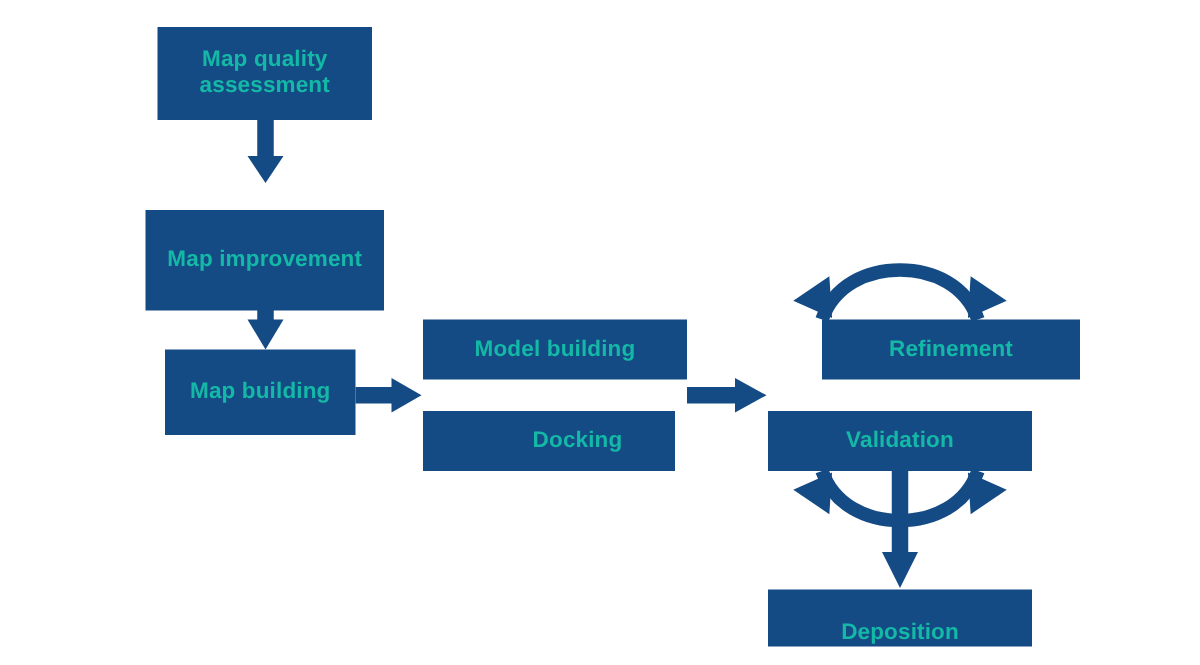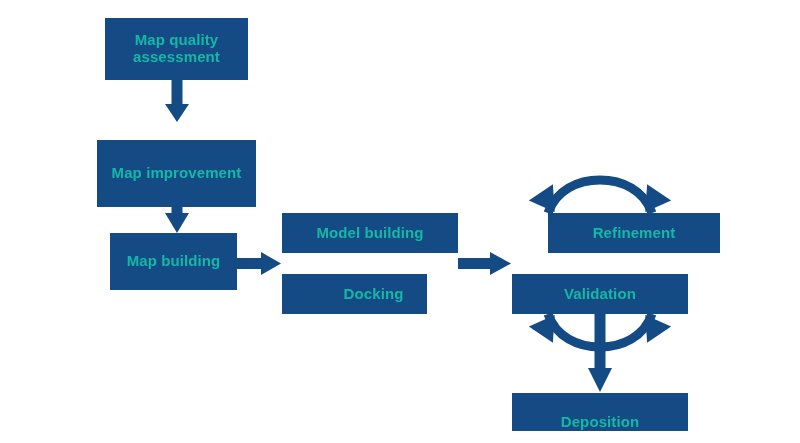--- a/index.html
+++ b/index.html
@@ -101,21 +101,21 @@
   </div>
 
   <div class="node" style="left:110px; top:233px; width:127px; height:57px;">
     <span>Map building</span>
   </div>
 
   <div class="node" style="left:282px; top:213px; width:176px; height:40px;">
     <span>Model building</span>
   </div>
 
-  <div class="node" style="left:282px; top:274px; width:145px; height:40px;padding-left:44px;">
+  <div class="node" style="left:282px; top:274px; width:168px; height:40px;padding-left:44px;">
     <span>Docking</span>
   </div>
 
   <div class="node" style="left:524px; top:213px; width:172px; height:40px;margin-left:24px;">
     <span>Refinement</span>
   </div>
 
   <div class="node" style="left:512px; top:274px; width:176px; height:40px;">
     <span>Validation</span>
   </div>

